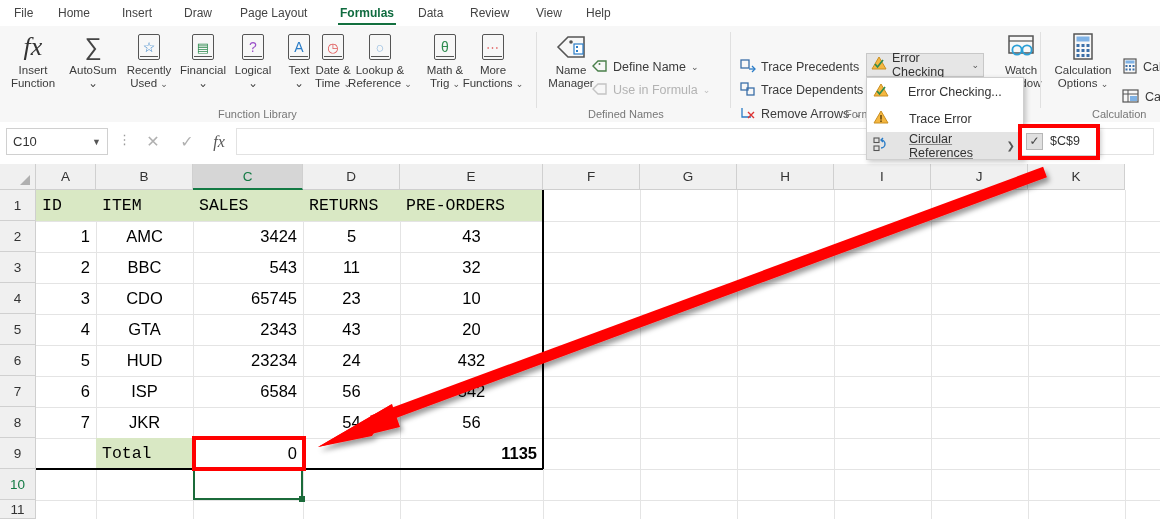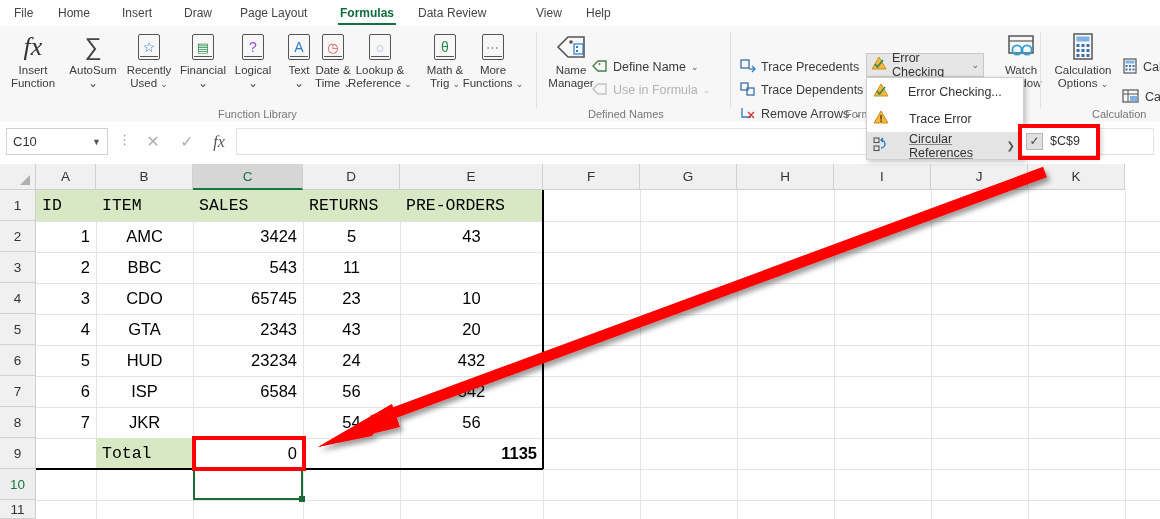--- a/index.html
+++ b/index.html
@@ -90,21 +90,21 @@
 <body>
 
 <div class="tabbar">
   <div class="tab" style="left:6px">File</div>
   <div class="tab" style="left:50px">Home</div>
   <div class="tab" style="left:114px">Insert</div>
   <div class="tab" style="left:176px">Draw</div>
   <div class="tab" style="left:232px">Page Layout</div>
   <div class="tab active" style="left:332px">Formulas</div>
   <div class="tab" style="left:410px">Data</div>
-  <div class="tab" style="left:439px">Review</div>
+  <div class="tab" style="left:462px">Review</div>
   <div class="tab" style="left:528px">View</div>
   <div class="tab" style="left:578px">Help</div>
 </div>
 
 <div class="ribbon">
 
   <div class="bigbtn" style="left:2px">
     <div class="ico">
         <span style="font-family:'Liberation Serif',serif;font-style:italic;font-size:26px;color:#333;">fx</span>
       </div>
@@ -488,20 +488,21 @@
   <div class="cell r" style="left:36px;top:57px;width:60px;height:31px">1</div>
   <div class="cell c" style="left:96px;top:57px;width:97px;height:31px">AMC</div>
   <div class="cell r" style="left:193px;top:57px;width:110px;height:31px">3424</div>
   <div class="cell c" style="left:303px;top:57px;width:97px;height:31px">5</div>
   <div class="cell c" style="left:400px;top:57px;width:143px;height:31px">43</div>
 
   <div class="cell r" style="left:36px;top:88px;width:60px;height:31px">2</div>
   <div class="cell c" style="left:96px;top:88px;width:97px;height:31px">BBC</div>
   <div class="cell r" style="left:193px;top:88px;width:110px;height:31px">543</div>
   <div class="cell c" style="left:303px;top:88px;width:97px;height:31px">11</div>
+  <div class="cell c" style="left:400px;top:88px;width:143px;height:31px">32</div>
 
   <div class="cell r" style="left:36px;top:119px;width:60px;height:31px">3</div>
   <div class="cell c" style="left:96px;top:119px;width:97px;height:31px">CDO</div>
   <div class="cell r" style="left:193px;top:119px;width:110px;height:31px">65745</div>
   <div class="cell c" style="left:303px;top:119px;width:97px;height:31px">23</div>
   <div class="cell c" style="left:400px;top:119px;width:143px;height:31px">10</div>
 
   <div class="cell r" style="left:36px;top:150px;width:60px;height:31px">4</div>
   <div class="cell c" style="left:96px;top:150px;width:97px;height:31px">GTA</div>
   <div class="cell r" style="left:193px;top:150px;width:110px;height:31px">2343</div>

